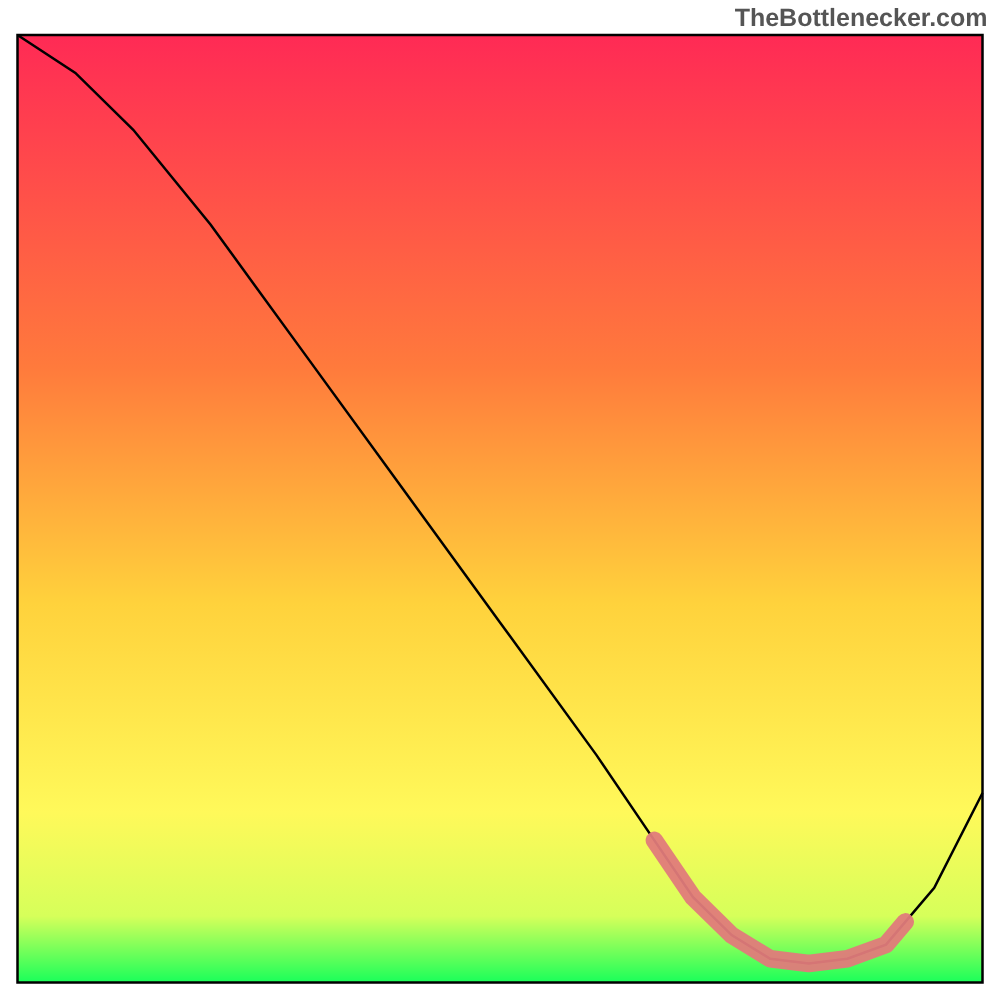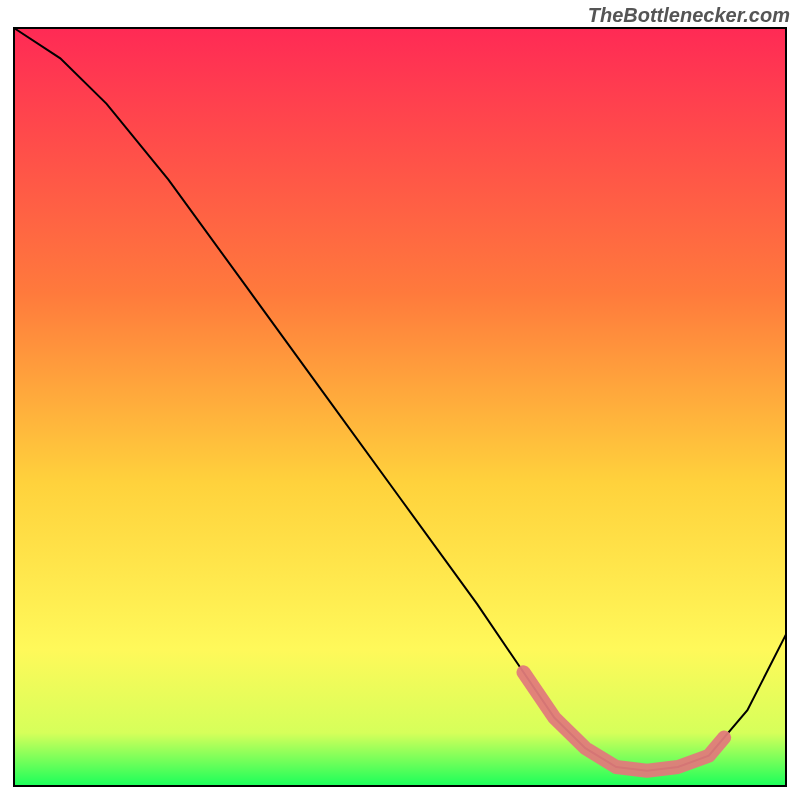--- a/index.html
+++ b/index.html
@@ -8,21 +8,20 @@
     width: 800px;
     height: 800px;
     overflow: hidden;
     font-family: Arial, sans-serif;
     background: #fff;
   }
   .chart-container {
     position: relative;
     width: 800px;
     height: 800px;
-    font-style: italic;
   }
   .watermark {
     position: absolute;
     top: 4px;
     right: 10px;
     font-size: 20px;
     font-weight: bold;
     color: #555;
     z-index: 10;
   }

